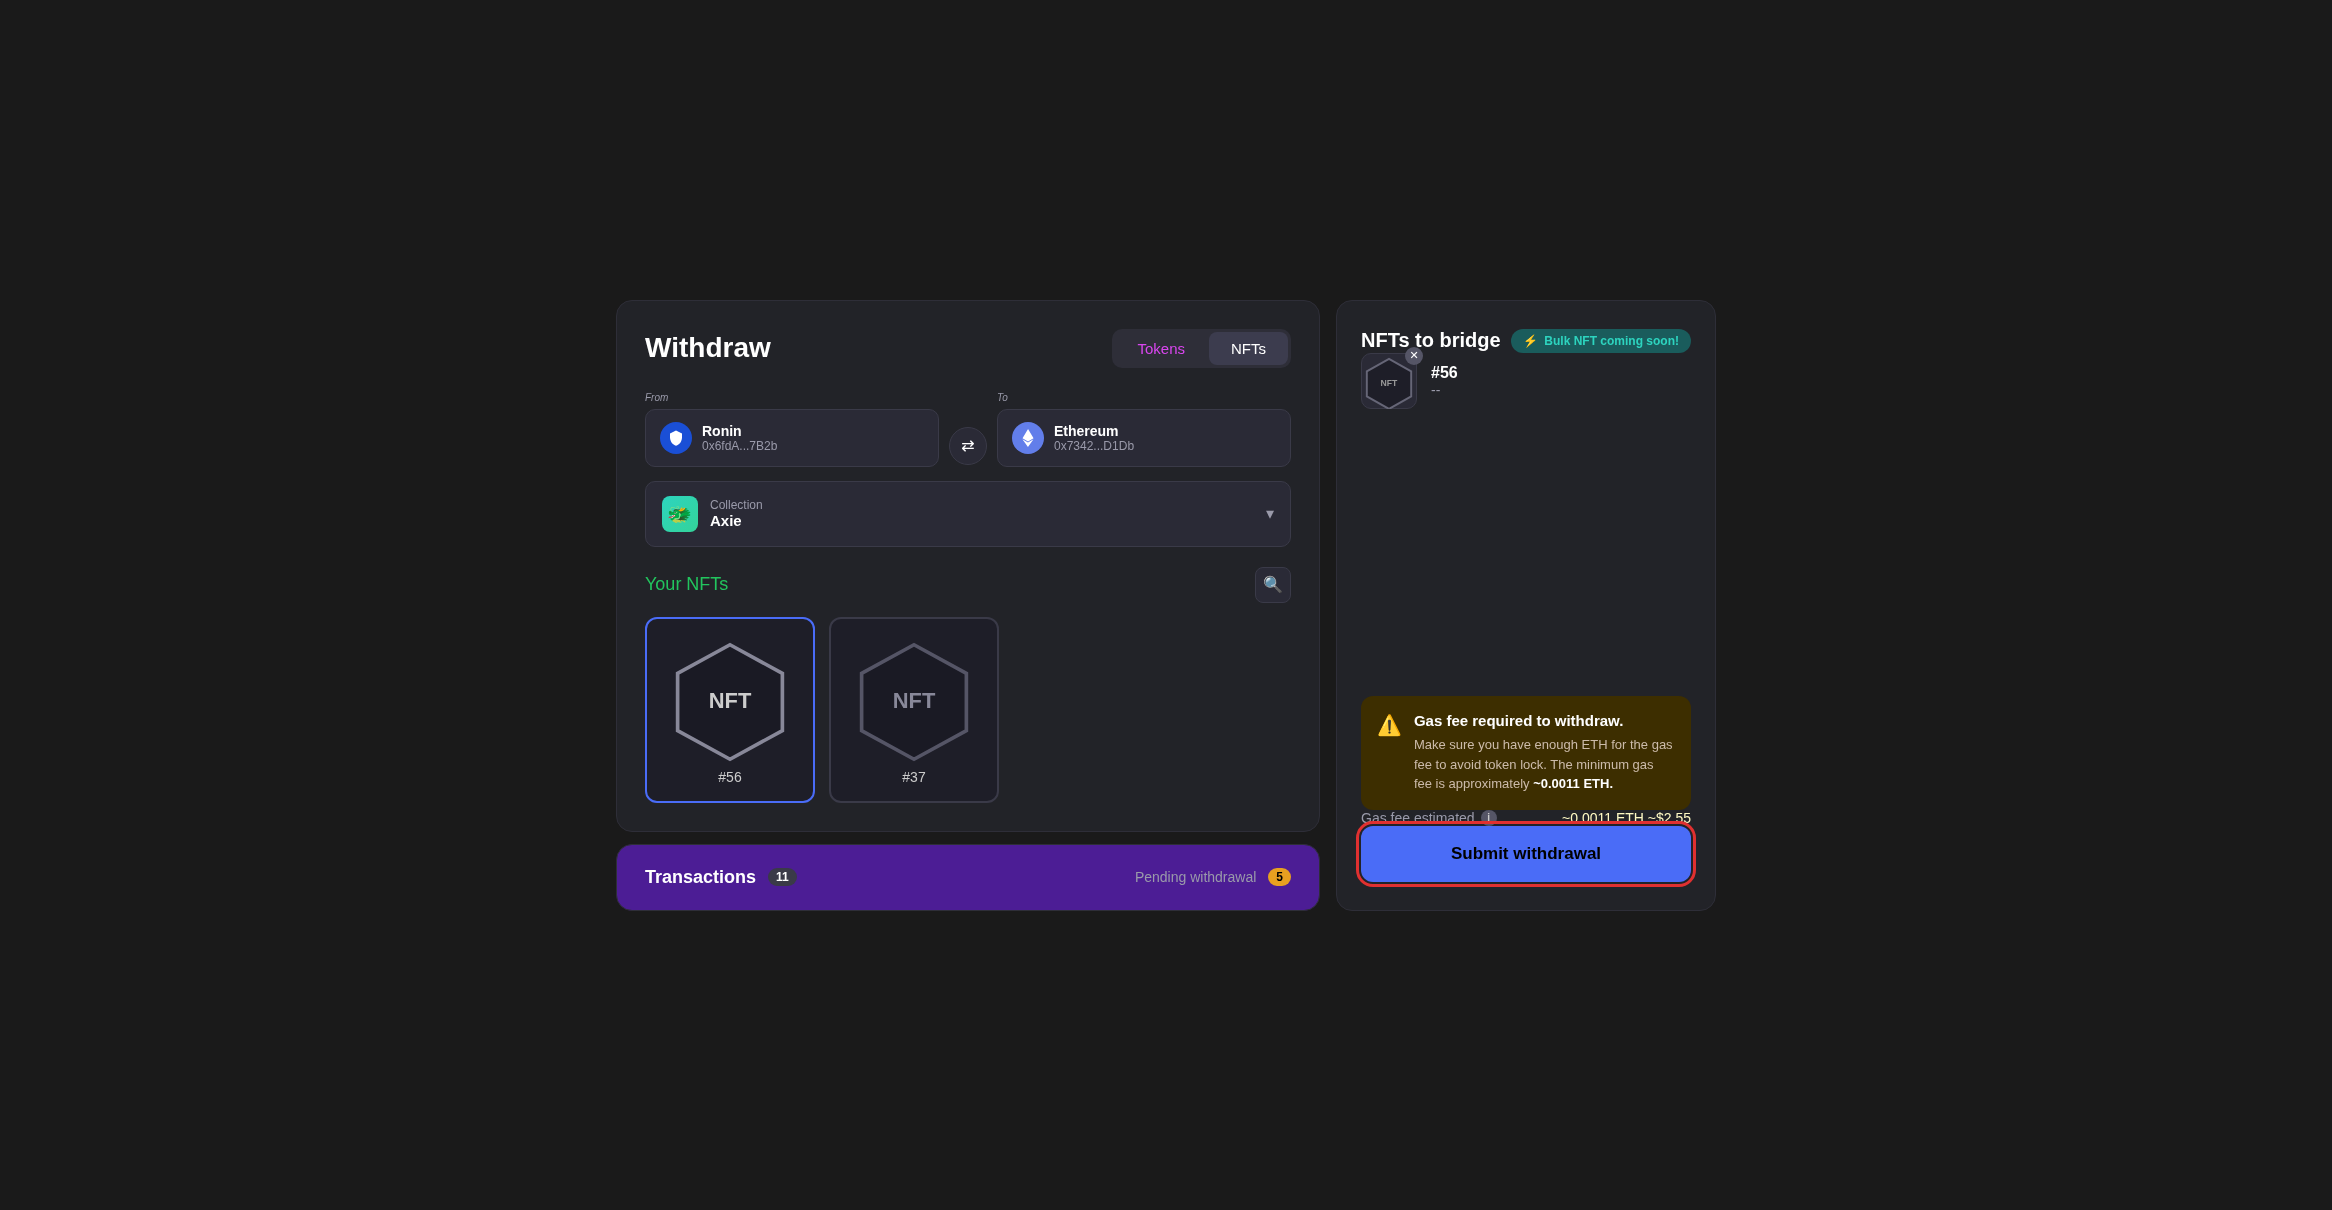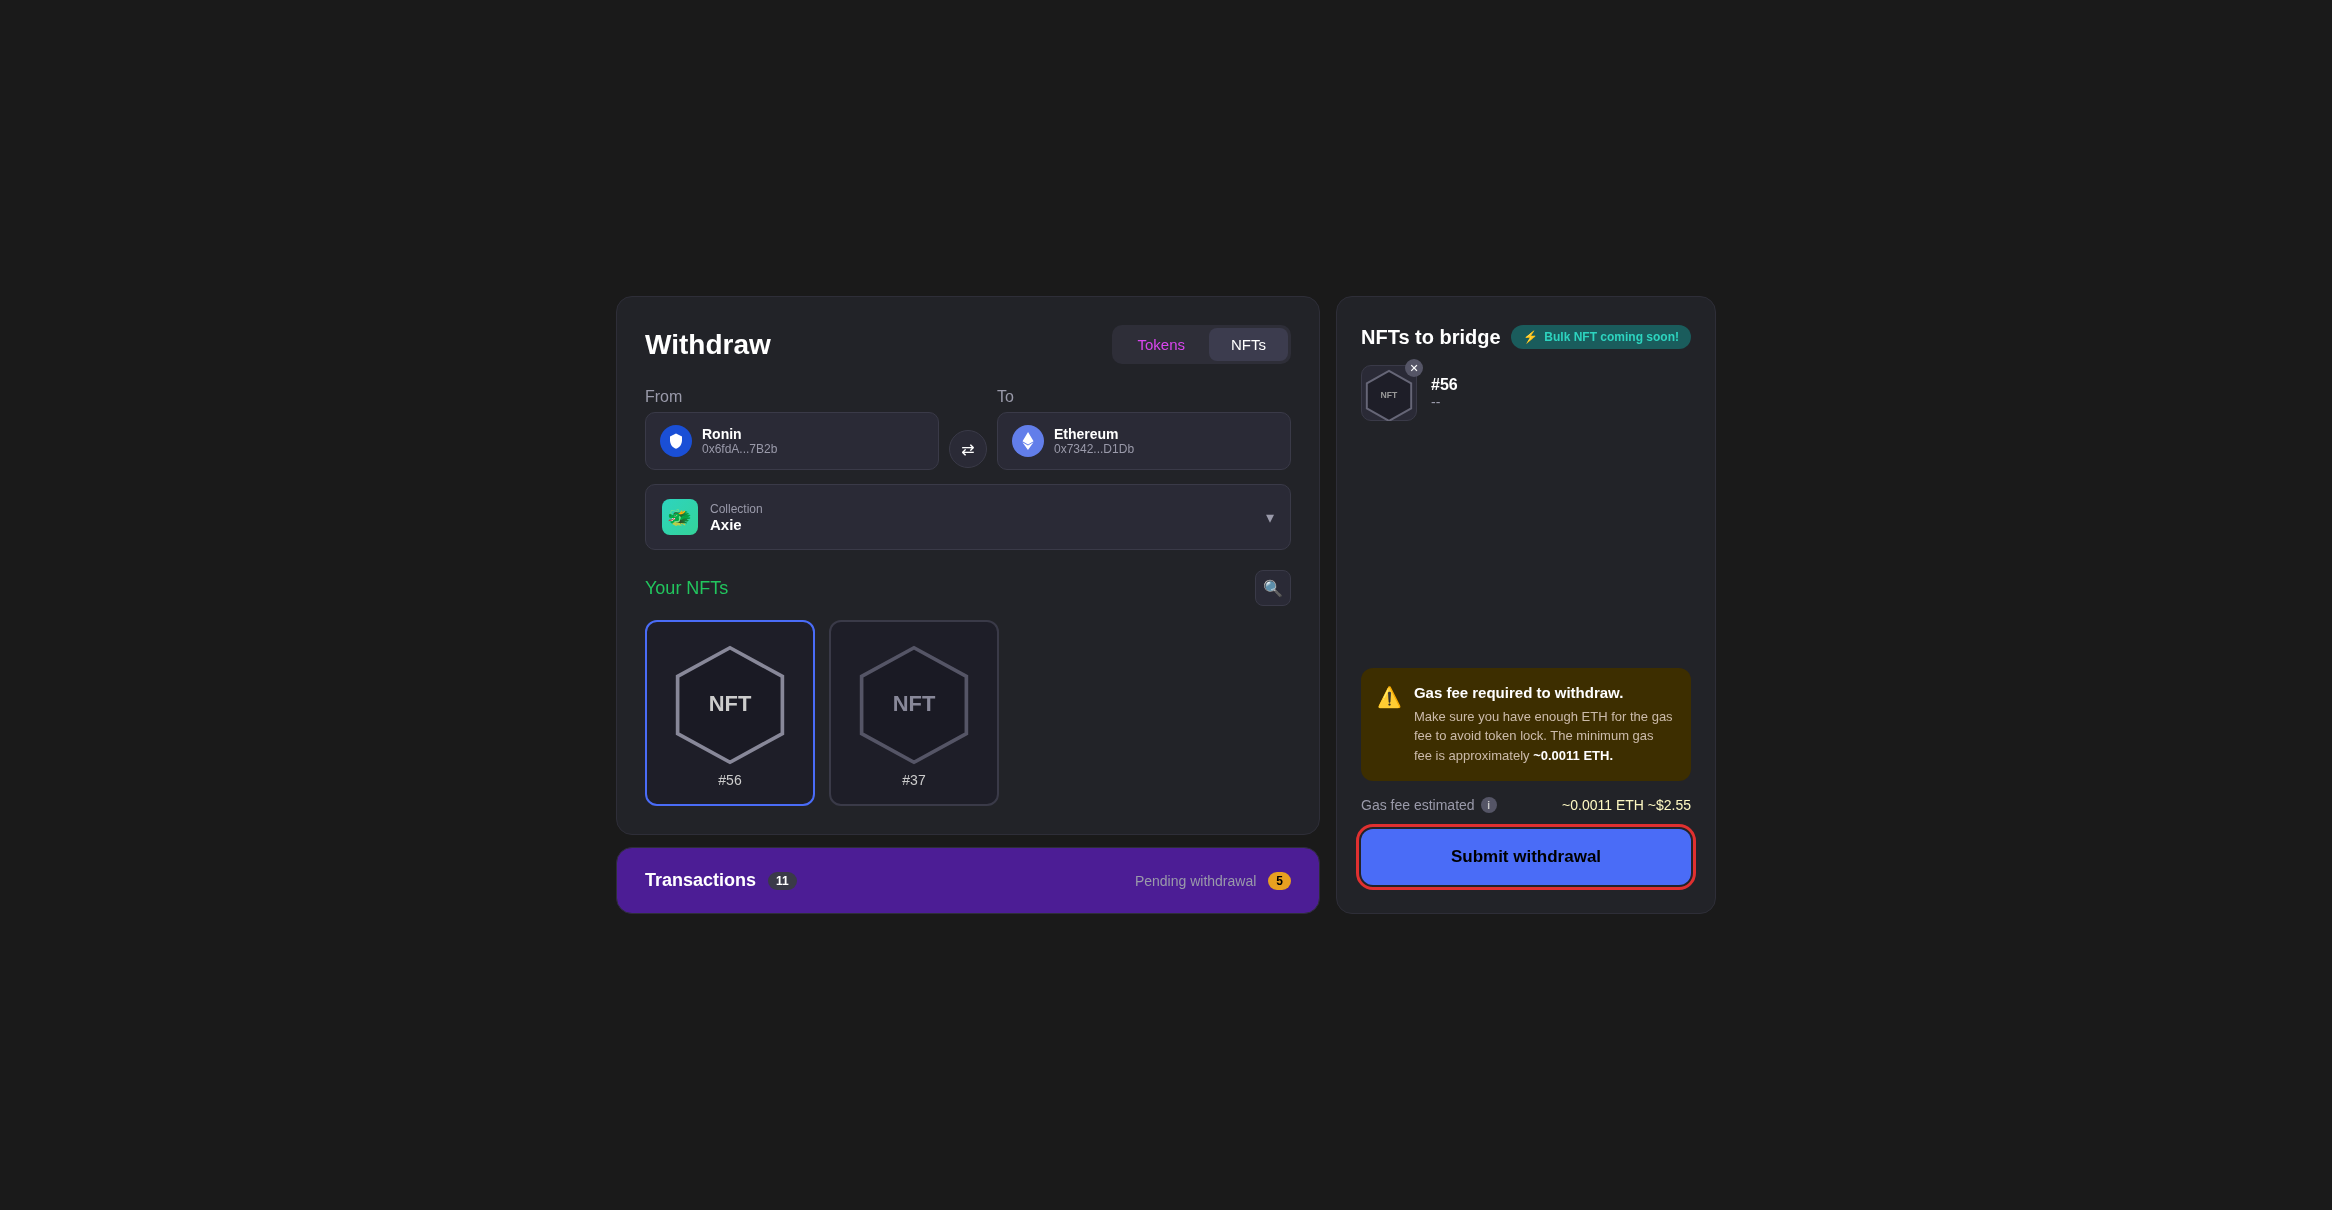--- a/index.html
+++ b/index.html
@@ -24,21 +24,20 @@
       flex-direction: column;
       gap: 12px;
     }
     .right-panel {
       width: 380px;
       background: #222328;
       border-radius: 16px;
       padding: 28px 24px;
       display: flex;
       flex-direction: column;
-      gap: 16px;
       border: 1px solid #2e2e38;
     }
     .withdraw-card {
       background: #222328;
       border-radius: 16px;
       padding: 28px 28px 28px 28px;
       border: 1px solid #2e2e38;
     }
     .transactions-card {
       background: #4c1d95;
@@ -89,23 +88,24 @@
     .from-to-row {
       display: flex;
       align-items: flex-end;
       gap: 10px;
       margin-bottom: 14px;
     }
     .from-to-group {
       flex: 1;
     }
     .from-to-label {
-      font-size: 16px;
+      font-size: 10px;
       color: #9a9aaa;
       margin-bottom: 6px;
+      font-style: italic;
     }
     .address-box {
       background: #2a2a36;
       border-radius: 10px;
       padding: 12px 14px;
       display: flex;
       align-items: center;
       gap: 10px;
       border: 1px solid #3a3a48;
     }

